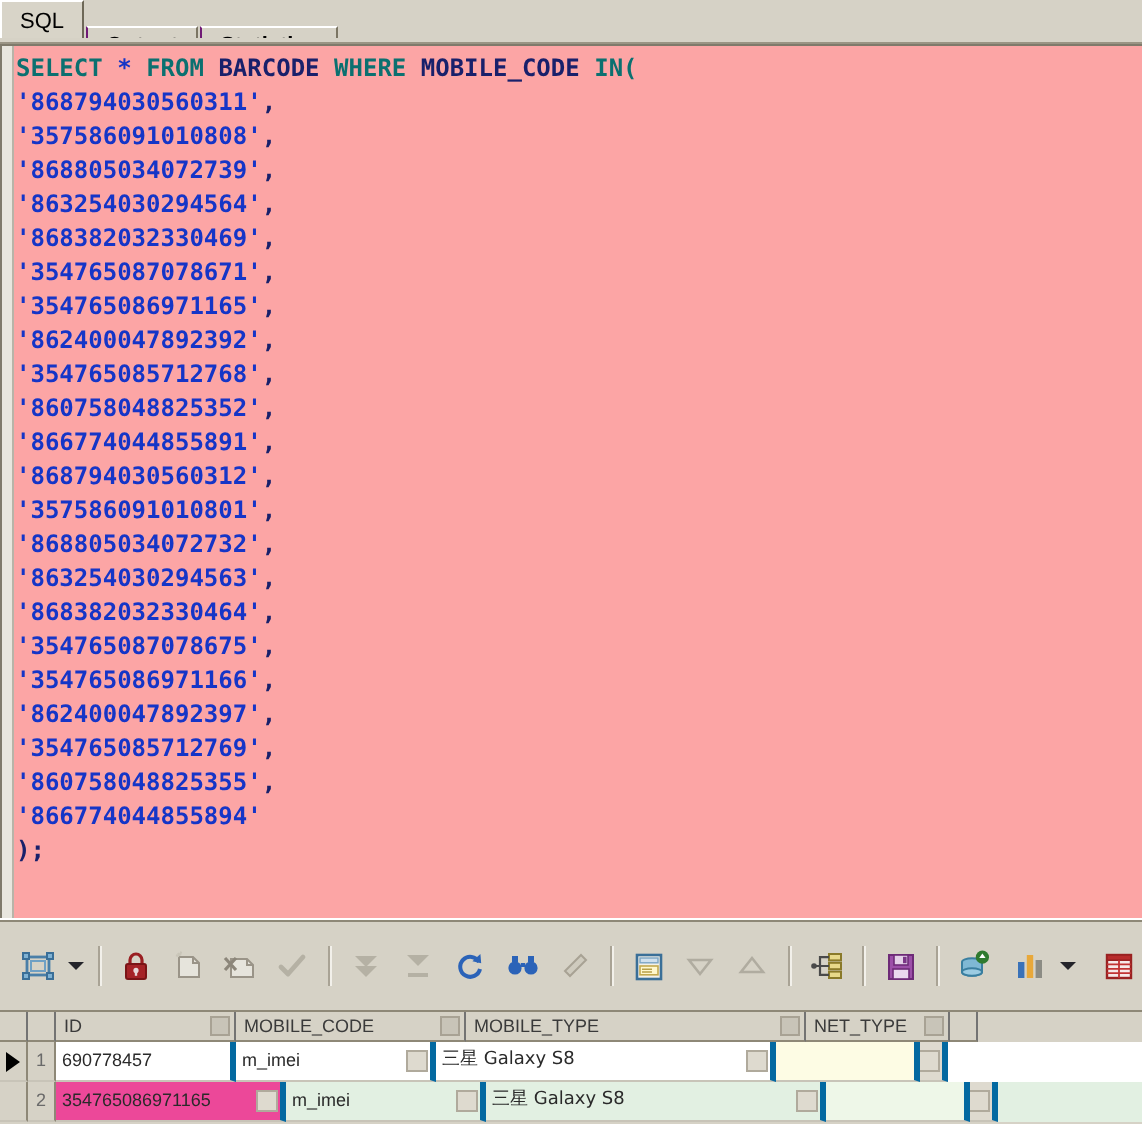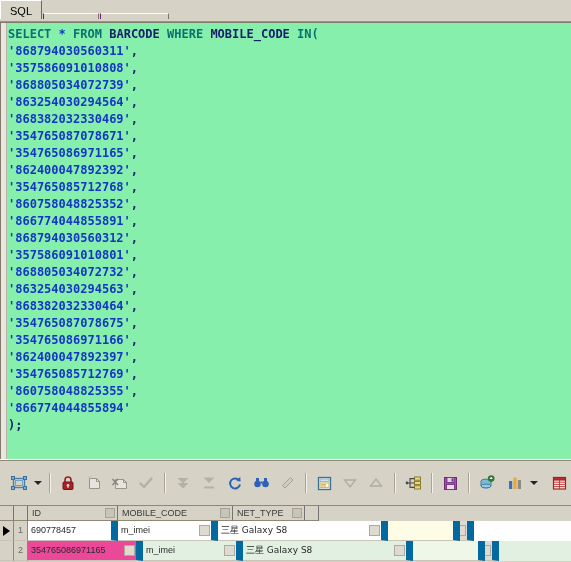--- a/index.html
+++ b/index.html
@@ -32,21 +32,21 @@
     font-weight:normal;
   }
   .tabbar-fill{
     position:absolute;left:0;bottom:0;width:571px;height:2px;background:#d6d2c6;
     border-bottom:1px solid #9a9484;
   }
 
   
   .editor-wrap{
     position:absolute;left:0;top:22px;width:571px;height:437px;
-    background:#86efac;
+    background:#fca5a5;
     border-top:1px solid #7f7a6b;
     border-left:1px solid #7f7a6b;
     box-sizing:border-box;
   }
   .gutter{
     position:absolute;left:0;top:0;width:5px;height:100%;
     background:#e8e6de;border-right:1px solid #b8b4a8;
   }
   .code{
     position:absolute;left:7px;top:3px;right:0;bottom:0;
@@ -119,21 +119,21 @@
   .hcell.rownum{width:14px;padding:0;}
 
   .grow{
     position:absolute;left:0;height:20px;width:571px;display:flex;
   }
   .grow.r1{top:15px;background:#ffffff;}
   .grow.r2{top:35px;background:#e2f0e2;}
   .gcell{
     height:20px;line-height:19px;
     box-sizing:border-box;
-    border-right:7px solid #0369a1;
+    border-right:3px solid #0369a1;
     border-bottom:1px solid #c8c4b8;
     font-size:9px;color:#2a2a2a;
     padding-left:3px;
     overflow:hidden;white-space:nowrap;
     position:relative;
     font-family:"Liberation Sans",sans-serif;
   }
   .gcell .dots{
     position:absolute;right:1px;top:4px;width:11px;height:11px;
     background:#dedacf;border:1px solid #b0aa9c;box-sizing:border-box;
@@ -380,20 +380,24 @@
       <div class="hcell corner"></div>
       <div class="hcell rownum"></div>
       <div class="hcell" style="width:90px">
         <span>ID</span>
         <span class="hgrip"></span>
       </div>
       <div class="hcell" style="width:115px">
         <span>MOBILE_CODE</span>
         <span class="hgrip"></span>
       </div>
+      <div class="hcell" style="width:170px">
+        <span>MOBILE_TYPE</span>
+        <span class="hgrip"></span>
+      </div>
       <div class="hcell" style="width:72px">
         <span>NET_TYPE</span>
         <span class="hgrip"></span>
       </div>
       <div class="hcell" style="width:14px"></div>
     </div>
 
     <div class="grow r1">
       <div class="gcell selcol">
         <div class="tri"></div>

